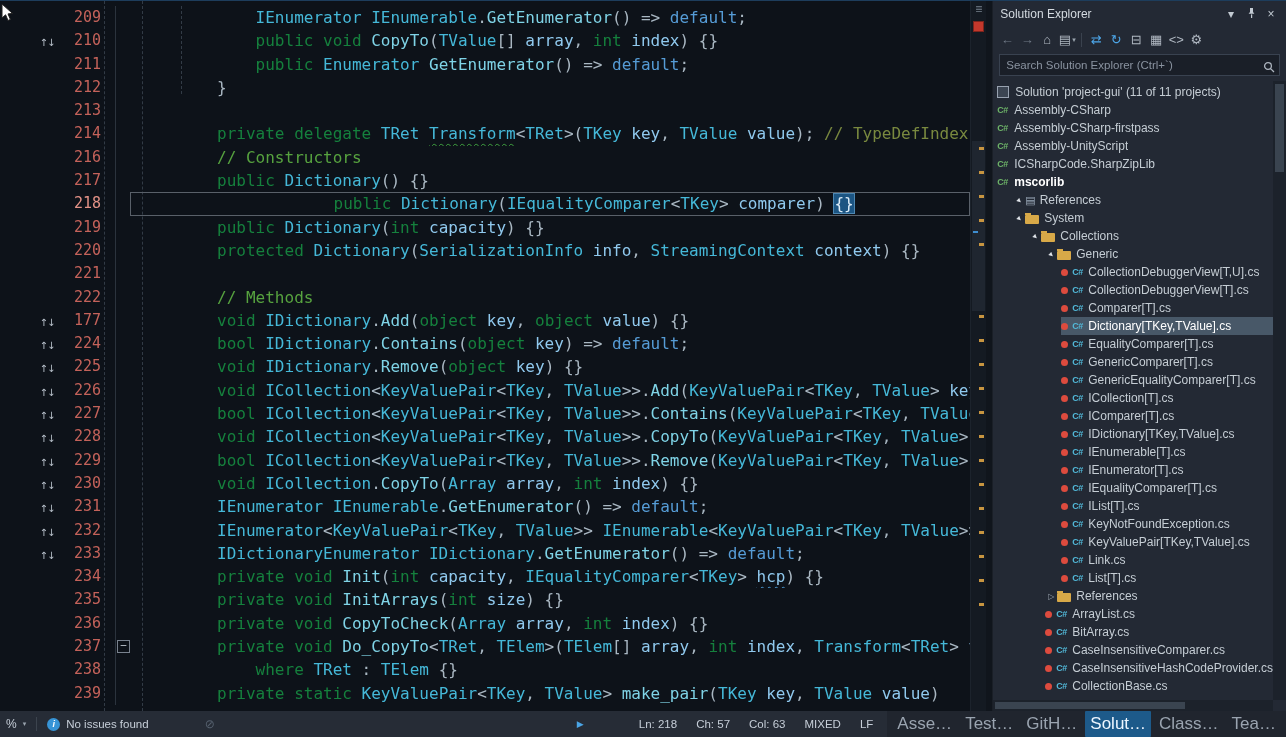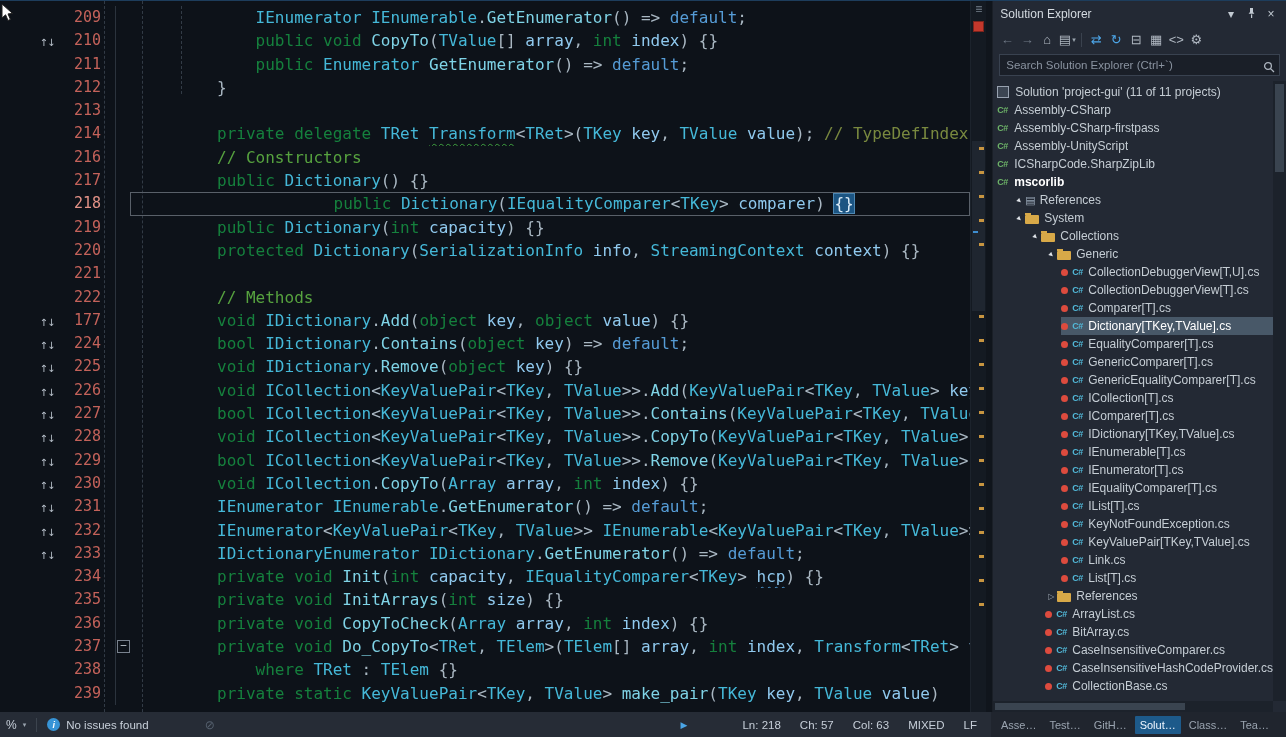--- a/index.html
+++ b/index.html
@@ -87,21 +87,21 @@
   .zcaret{font-size:7px;margin-left:6px;color:#9aa4ae;}
   .ssep{width:1px;height:14px;background:#3c444e;margin:0 10px;}
   .info-ic{width:13px;height:13px;border-radius:50%;background:#3794d6;color:#fff;font-size:9px;font-weight:bold;
       display:flex;align-items:center;justify-content:center;margin-right:6px;font-style:italic;}
   .dimic{color:#55606e;font-size:12px;margin-left:56px;}
   .sspacer{flex:1;}
   .playic{color:#4aa5e6;font-size:9px;margin-right:36px;}
   .spos{margin-left:19px;}
   .eol{margin-right:8px;}
   .ptabs{flex:0 0 295px;display:flex;align-items:center;gap:3px;padding:0 5px;background:#20252e;
-      font-size:11px;color:#9aa4b0;box-sizing:border-box;}
+      font-size:17px;color:#9aa4b0;box-sizing:border-box;}
   .ptab{padding:3px 5px;white-space:nowrap;}
   .ptab.active{background:#1d5a8a;color:#eef6ff;border-radius:1px;}
 </style>
 </head>
 <body>
 
 <div class="app">
   <div class="main">
 
     <div class="editor">

